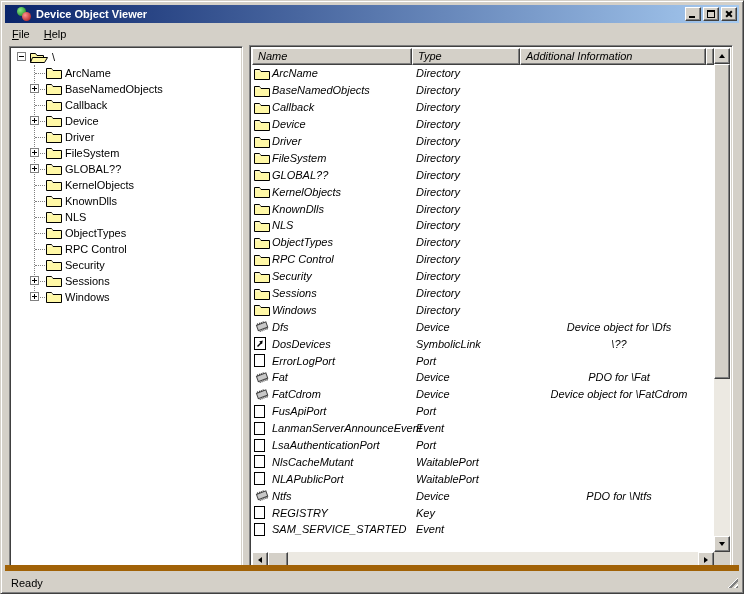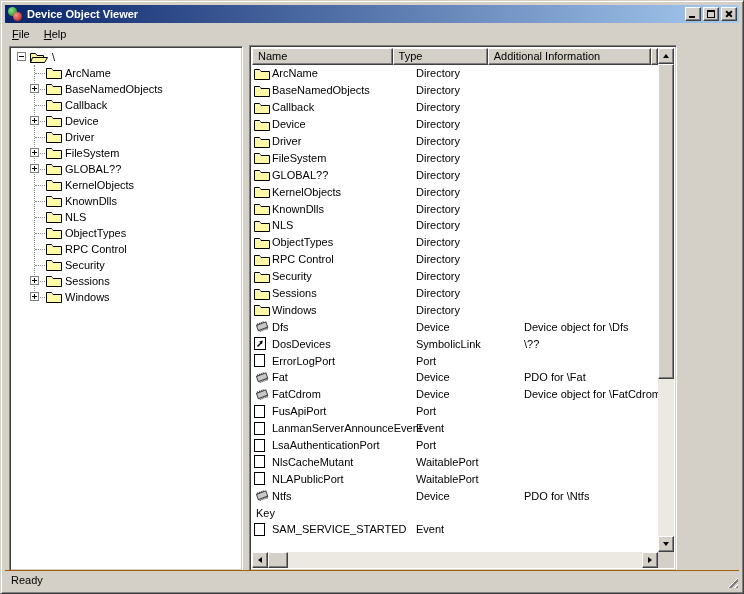--- a/index.html
+++ b/index.html
@@ -3,21 +3,21 @@
 <meta charset="utf-8">
 <style>
   html,body{margin:0;padding:0;width:744px;height:594px;overflow:hidden;
     font-family:"Liberation Sans",sans-serif;font-size:11px;color:#000;}
   .window{position:absolute;inset:0;background:#d4d0c8;
     border:1px solid;border-color:#d4d0c8 #404040 #404040 #d4d0c8;
     box-shadow:inset 1px 1px #ffffff, inset -1px -1px #808080;}
   
   .titlebar{position:absolute;left:4px;top:4px;right:4px;height:18px;
     background:linear-gradient(to right,#0a246a,#a6caf0);
-    display:flex;align-items:center;padding-left:2px;}
+    display:flex;align-items:center;padding-left:11px;}
   .app-icon{width:16px;height:16px;position:relative;flex:0 0 16px;}
   .app-icon .g{position:absolute;left:1px;top:1px;width:9px;height:9px;border-radius:50%;
     background:radial-gradient(circle at 35% 35%,#8ae88a,#0c7a0c);}
   .app-icon .r{position:absolute;left:6px;top:6px;width:9px;height:9px;border-radius:50%;
     background:radial-gradient(circle at 35% 35%,#ff9090,#a01010);}
   .title-text{color:#fff;font-weight:bold;font-size:11px;margin-left:4px;flex:1;white-space:nowrap;}
   .tb-buttons{display:flex;margin-right:2px;}
   .tb-btn{width:16px;height:14px;background:#d4d0c8;position:relative;margin-left:2px;
     border:1px solid;border-color:#fff #404040 #404040 #fff;box-shadow:inset -1px -1px #808080;box-sizing:border-box;}
   .glyph-min{position:absolute;left:3px;bottom:2px;width:6px;height:2px;background:#000;}
@@ -40,55 +40,55 @@
   .expand-box{position:absolute;left:18px;top:3px;width:9px;height:9px;background:#fff;
     border:1px solid #808080;box-sizing:border-box;z-index:2;}
   .expand-box.root{left:5px;}
   .expand-box .h{position:absolute;left:1px;top:3px;width:5px;height:1px;background:#000;}
   .expand-box .v{position:absolute;left:3px;top:1px;width:1px;height:5px;background:#000;}
   .tree-icon{position:absolute;left:34px;top:1px;}
   .tree-icon.root{left:18px;top:1px;}
   .tree-label{position:absolute;left:53px;top:2px;white-space:nowrap;}
   .tree-label.root{left:40px;}
   
-  .list-panel{position:absolute;left:248px;top:44px;width:428px;height:526px;overflow:hidden;}
+  .list-panel{position:absolute;left:248px;top:44px;width:484px;height:526px;overflow:hidden;font-style:italic;}
   .list-client{position:absolute;inset:2px;}
   .list-header{position:absolute;left:0;top:0;right:16px;height:17px;display:flex;}
   .hdr{background:#d4d0c8;border:1px solid;border-color:#fff #404040 #404040 #fff;
     box-shadow:inset -1px -1px #808080;box-sizing:border-box;padding:1px 0 0 5px;
     overflow:hidden;white-space:nowrap;}
   .hdr.c0{width:160px;} .hdr.c1{width:108px;} .hdr.c2{width:186px;} .hdr.fill{flex:1;}
   .rows{position:absolute;left:0;top:17px;right:16px;bottom:16px;overflow:hidden;background:#fff;}
   .lrow{display:flex;height:16.9px;align-items:center;}
   .cell-name{width:160px;flex:0 0 160px;display:flex;align-items:center;padding-left:2px;
     box-sizing:border-box;white-space:nowrap;}
   .icon-slot{width:18px;flex:0 0 18px;display:flex;align-items:center;}
   .cell-type{width:108px;flex:0 0 108px;padding-left:4px;box-sizing:border-box;white-space:nowrap;}
-  .cell-info{flex:1;padding-left:4px;white-space:nowrap;}
+  .cell-info{flex:1;padding-left:4px;white-space:nowrap;text-align:center;}
   
   .vscroll{position:absolute;right:0;top:0;width:16px;bottom:16px;background:#ece9e2;}
   .hscroll{position:absolute;left:0;bottom:0;right:16px;height:16px;background:#ece9e2;}
   .sbtn{position:absolute;width:16px;height:16px;background:#d4d0c8;
     border:1px solid;border-color:#fff #404040 #404040 #fff;box-shadow:inset -1px -1px #808080;
     box-sizing:border-box;display:flex;align-items:center;justify-content:center;}
   .vscroll .up{top:0;left:0;} .vscroll .down{bottom:0;left:0;}
   .hscroll .left{left:0;top:0;} .hscroll .right{right:0;top:0;}
   .vthumb{position:absolute;left:0;top:16px;width:16px;height:315px;background:#d4d0c8;
     border:1px solid;border-color:#fff #404040 #404040 #fff;box-shadow:inset -1px -1px #808080;box-sizing:border-box;}
   .hthumb{position:absolute;left:16px;top:0;width:20px;height:16px;background:#d4d0c8;
     border:1px solid;border-color:#fff #404040 #404040 #fff;box-shadow:inset -1px -1px #808080;box-sizing:border-box;}
   .corner{position:absolute;right:0;bottom:0;width:16px;height:16px;background:#d4d0c8;}
   .arr{width:0;height:0;}
   .arr.up{border-left:3px solid transparent;border-right:3px solid transparent;border-bottom:4px solid #000;}
   .arr.down{border-left:3px solid transparent;border-right:3px solid transparent;border-top:4px solid #000;}
   .arr.left{border-top:3px solid transparent;border-bottom:3px solid transparent;border-right:4px solid #000;}
   .arr.right{border-top:3px solid transparent;border-bottom:3px solid transparent;border-left:4px solid #000;}
   
   .statusbar{position:absolute;left:4px;right:4px;bottom:4px;height:18px;background:#d4d0c8;
-    display:flex;align-items:center;border-top:1px solid #a16207;}
+    display:flex;align-items:flex-end;border-top:6px solid #a16207;}
   .status-text{padding-left:6px;}
   .grip{position:absolute;right:1px;bottom:1px;width:13px;height:13px;
     background:repeating-linear-gradient(135deg,transparent 0 2px,#fff 2px 3px,#808080 3px 4.5px);
     clip-path:polygon(100% 0,100% 100%,0 100%);}
   svg{display:block;}
 </style>
 </head>
 <body>
 
 <div class="window">
@@ -657,20 +657,28 @@
                     <path d="M4.5 2 v1.5 M6.5 2 v1.5 M8.5 2 v1.5 M10.5 2 v1.5" stroke="#404040"></path>
                   </g>
                 </svg>
               </span>
       <span class="name-text">Ntfs</span>
     </span>
     <span class="cell-type">Device</span>
     <span class="cell-info">PDO for \Ntfs</span>
   </div>
           <div class="lrow">
+    <span class="cell-name">
+      <span class="icon-slot">
+                <svg width="11" height="13" viewBox="0 0 11 13">
+                  <rect x=".5" y=".5" width="10" height="12" fill="#fff" stroke="#000"></rect>
+                </svg>
+              </span>
+      <span class="name-text">REGISTRY</span>
+    </span>
     <span class="cell-type">Key</span>
     <span class="cell-info"></span>
   </div>
           <div class="lrow">
     <span class="cell-name">
       <span class="icon-slot">
                 <svg width="11" height="13" viewBox="0 0 11 13">
                   <rect x=".5" y=".5" width="10" height="12" fill="#fff" stroke="#000"></rect>
                 </svg>
               </span>

